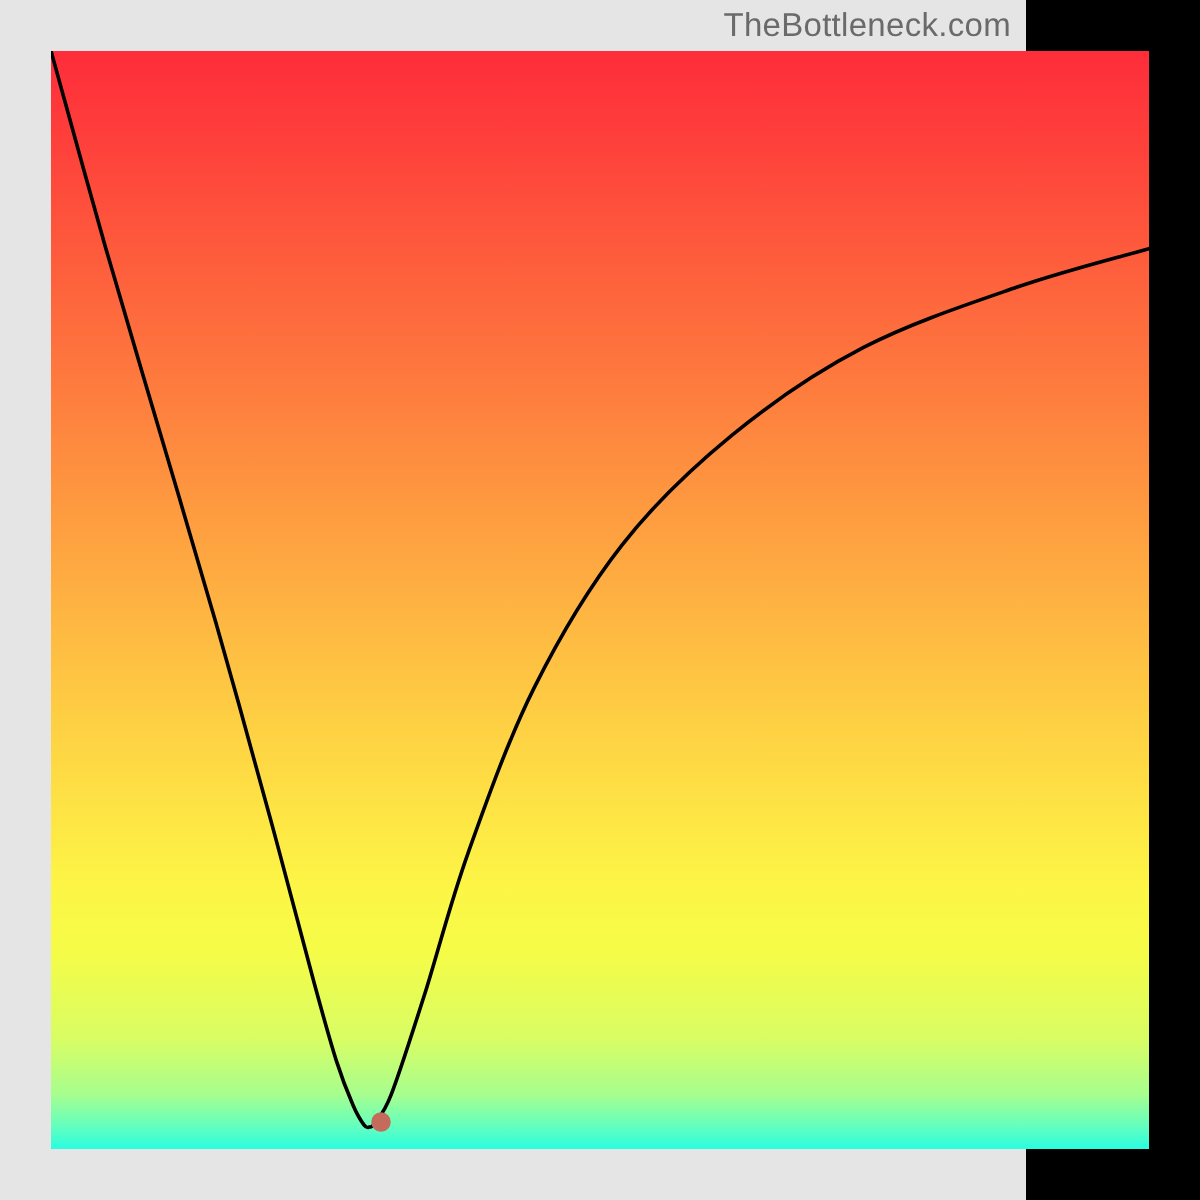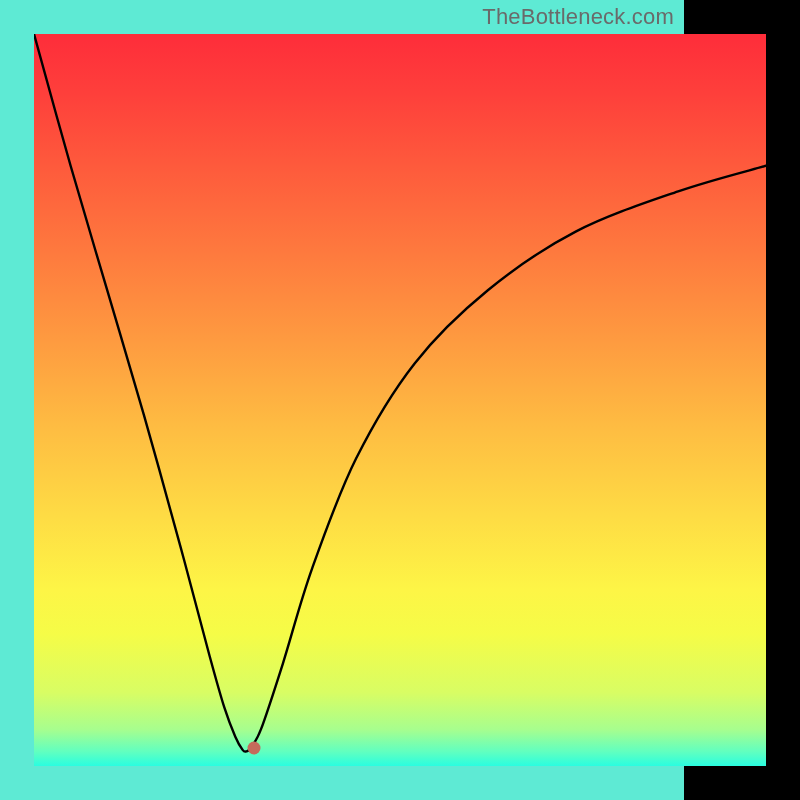--- a/index.html
+++ b/index.html
@@ -8,21 +8,21 @@
     width: 800px;
     height: 800px;
     background: #000;
     font-family: Arial, Helvetica, sans-serif;
     overflow: hidden;
   }
   .frame {
     position: relative;
     width: 684px;
     height: 800px;
-    background: #5eead4;
+    background: #e5e5e5;
   }
   .watermark {
     position: absolute;
     top: 4px;
     right: 10px;
     color: #6a6a6a;
     font-size: 22px;
     font-weight: 500;
     letter-spacing: 0.2px;
     z-index: 5;

